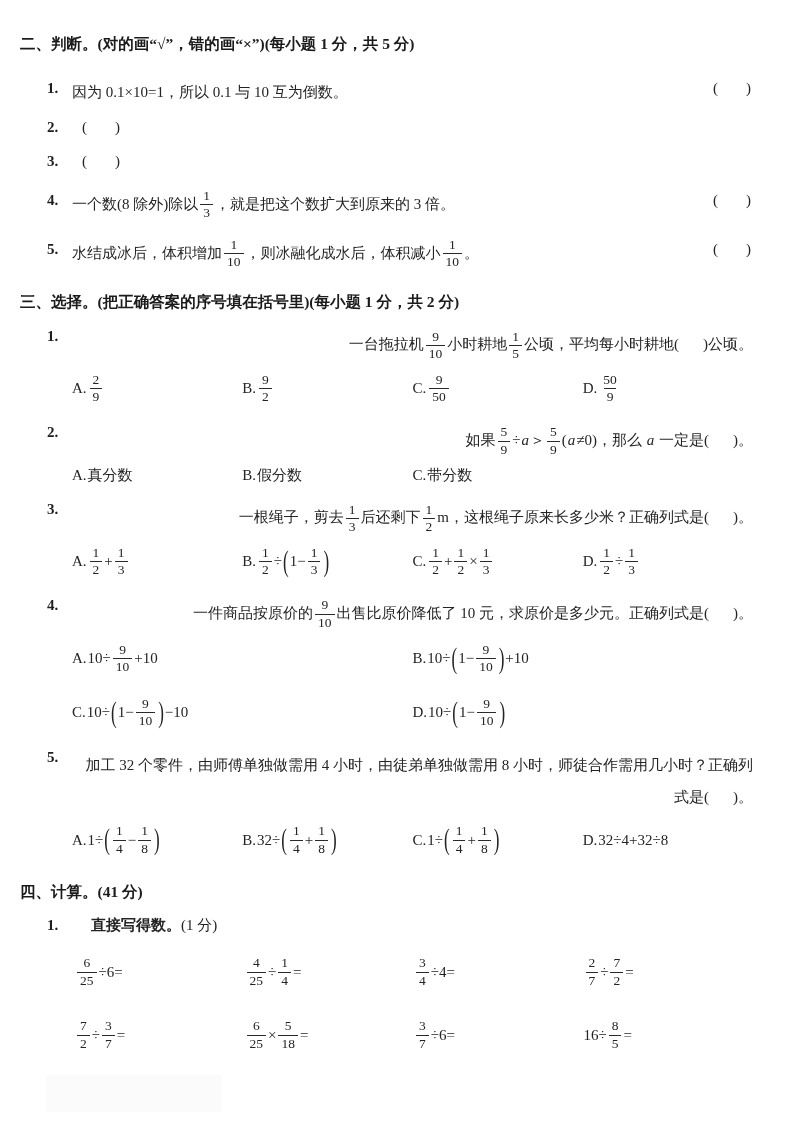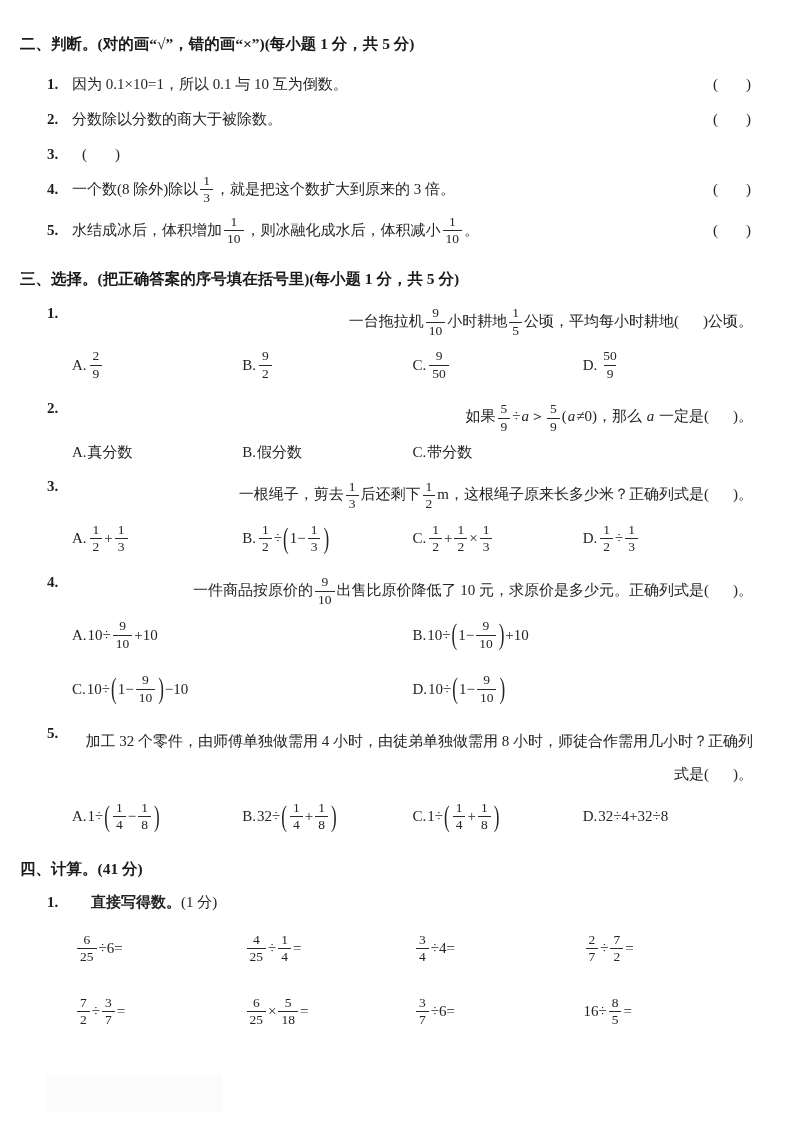--- a/index.html
+++ b/index.html
@@ -15,21 +15,21 @@
   .sec-h .h-title{font-weight:700;}
   .sec-h .h-note{font-weight:600;}
   #sec-choice{margin-top:22px;}
   #sec-calc{margin-top:22px;}
   
   .qnum{font-weight:700;min-width:18px;display:inline-block;margin-right:7px;color:#1e1e1e;flex:none;}
   
   #judge-items .jrow{display:flex;align-items:center;padding-left:27px;margin-top:13px;min-height:21px;}
   #judge-items .jrow:first-child{margin-top:19px;}
   #judge-items .jrow.tall{margin-top:9px;}
-  .jtext{flex:1;line-height:1.45;}
+  .jtext{flex:1;line-height:1.45;margin-top:8px;}
   .jblank{flex:none;margin-left:10px;margin-right:2px;}
   
   .blank{white-space:nowrap;}
   .blank .gap{display:inline-block;width:24px;}
   .jblank .gap{width:28px;}
   
   .qblock{margin-top:15px;}
   .qstem{display:flex;align-items:flex-start;padding-left:27px;}
   .qstem .qtext{flex:1;line-height:2.15;text-align:right;}
   .opts{display:flex;align-items:center;padding-left:52px;margin-top:7px;min-height:40px;}
@@ -63,21 +63,20 @@
   <section class="sec" id="sec-judge">
     <h2 class="sec-h"><span class="h-title">二、判断。</span><span class="h-note">(对的画“√”，错的画“×”)(每小题 1 分，共 5 分)</span></h2>
     <div id="judge-items">
         <div class="jrow">
           <span class="qnum">1.</span>
           <span class="jtext"><span>因为 0.1×10=1，所以 0.1 与 10 互为倒数。</span></span>
           <span class="blank jblank"><span>(</span><span class="gap"></span><span>)</span></span>
         </div>
         <div class="jrow">
           <span class="qnum">2.</span>
-          <span class="jtext"><span>分数除以分数的商大于被除数。</span></span>
           <span class="blank jblank"><span>(</span><span class="gap"></span><span>)</span></span>
         </div>
         <div class="jrow">
           <span class="qnum">3.</span>
           <span class="blank jblank"><span>(</span><span class="gap"></span><span>)</span></span>
         </div>
         <div class="jrow tall">
           <span class="qnum">4.</span>
           <span class="jtext"><span>一个数(8 除外)除以</span><span class="frac">
               <span class="fn">1</span>
@@ -93,21 +92,21 @@
             </span><span>，则冰融化成水后，体积减小</span><span class="frac">
               <span class="fn">1</span>
               <span class="fd">10</span>
             </span><span>。</span></span>
           <span class="blank jblank"><span>(</span><span class="gap"></span><span>)</span></span>
         </div>
       </div>
   </section>
 
   <section class="sec" id="sec-choice">
-    <h2 class="sec-h"><span class="h-title">三、选择。</span><span class="h-note">(把正确答案的序号填在括号里)(每小题 1 分，共 5 分)</span></h2>
+    <h2 class="sec-h"><span class="h-title">三、选择。</span><span class="h-note">(把正确答案的序号填在括号里)(每小题 1 分，共 2 分)</span></h2>
     <div id="choice-items">
         <div class="qblock">
           <div class="qstem">
             <span class="qnum">1.</span>
             <div class="qtext"><span>一台拖拉机</span><span class="frac">
                 <span class="fn">9</span>
                 <span class="fd">10</span>
               </span><span>小时耕地</span><span class="frac">
                 <span class="fn">1</span>
                 <span class="fd">5</span>

